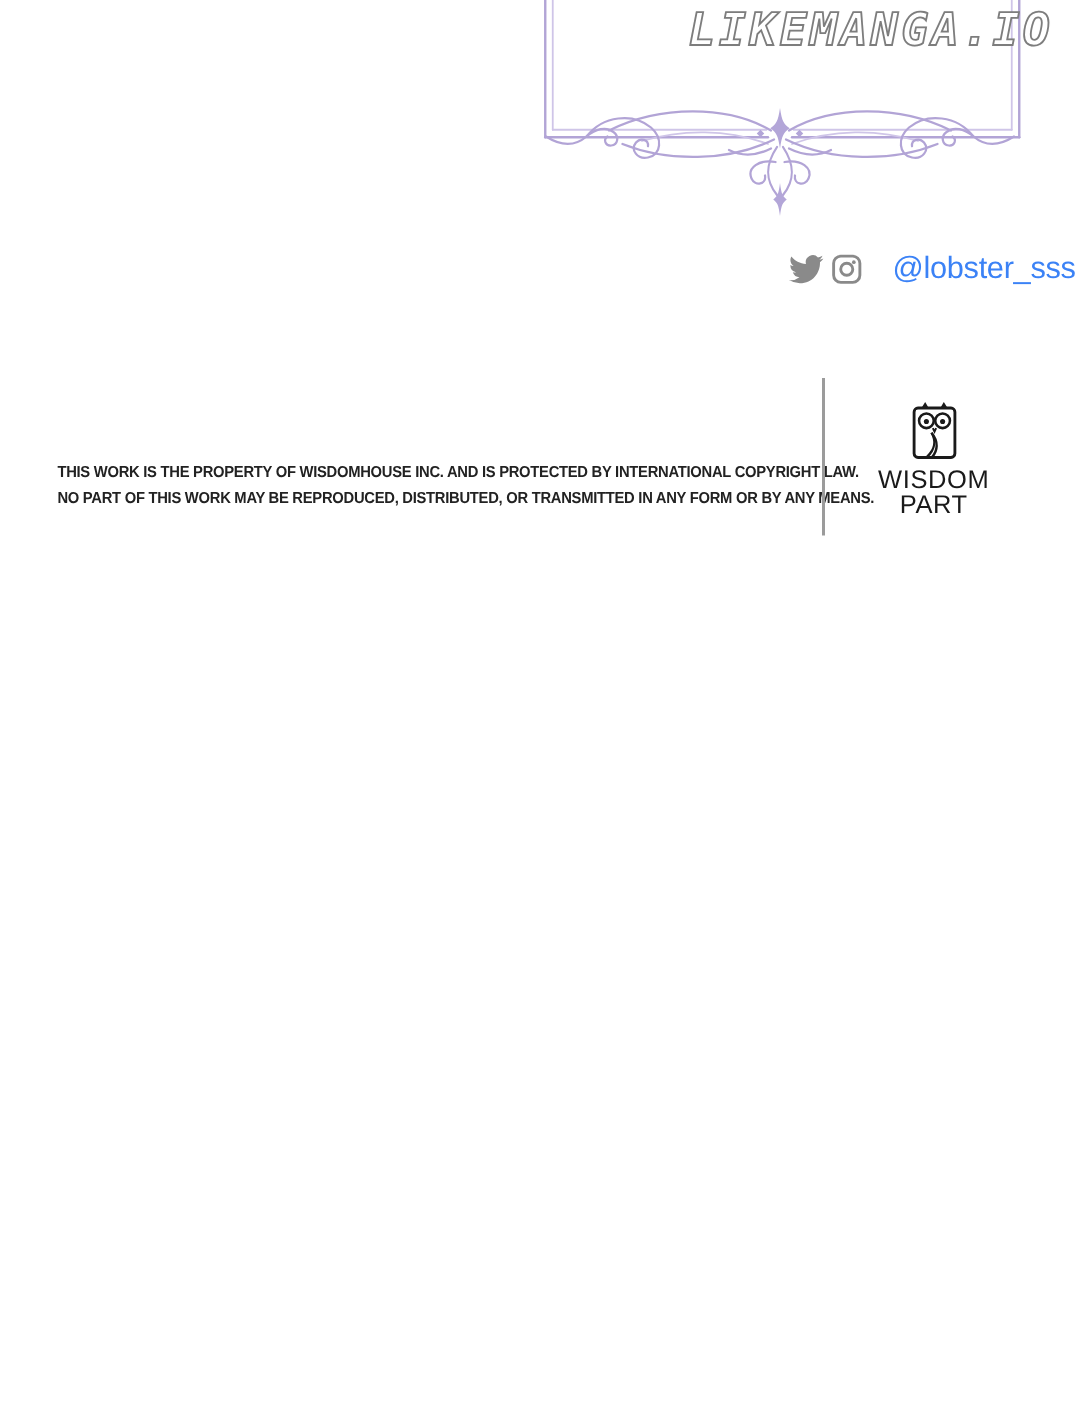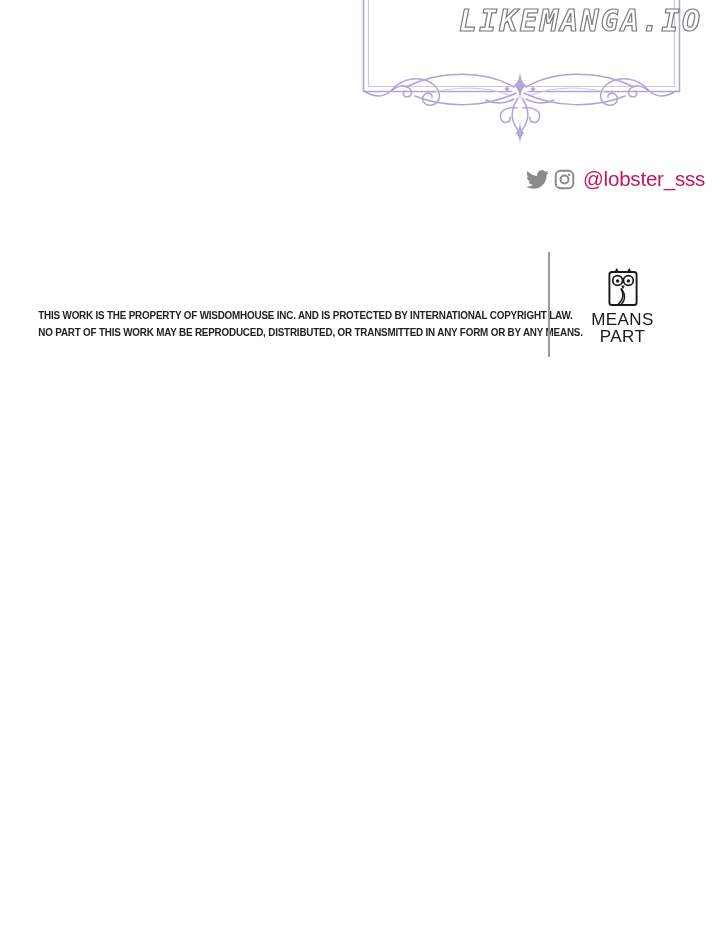--- a/index.html
+++ b/index.html
@@ -26,22 +26,22 @@
     text-shadow:0 0 1px #9a9a9a;
   }
 
   
   .social{
     position:absolute;left:526px;top:166px;
     display:flex;align-items:center;gap:5px;height:26px;
   }
   .social .icon{display:block;}
   .handle{
-    font-size:20.5px;color:#be185d;letter-spacing:-0.2px;
-    white-space:nowrap;margin-left:3px;
+    font-size:20.5px;color:#3b82f6;letter-spacing:-0.2px;
+    white-space:nowrap;margin-left:15px;
   }
 
   
   .copyright{
     position:absolute;left:20px;top:307px;width:522px;
     text-align:center;color:#222222;
     font-weight:bold;font-size:10.6px;line-height:16.5px;
     letter-spacing:-0.2px;white-space:nowrap;
     transform:scaleX(0.93);transform-origin:50% 0;
   }
@@ -134,17 +134,17 @@
       <path d="M19.6,6.5 L22.2,2 L25,6.5 Z" fill="#1a1a1a"></path>
       <rect x="2.4" y="6" width="27.2" height="33" rx="2.6" stroke="#1a1a1a" stroke-width="1.9"></rect>
       <circle cx="10.6" cy="14.5" r="4.9" stroke="#1a1a1a" stroke-width="1.7"></circle>
       <circle cx="21.4" cy="14.5" r="4.9" stroke="#1a1a1a" stroke-width="1.7"></circle>
       <circle cx="10.6" cy="15" r="1.7" fill="#1a1a1a"></circle>
       <circle cx="21.4" cy="15" r="1.7" fill="#1a1a1a"></circle>
       <path d="M14.9,19.4 L16,21.8 L17.1,19.4" stroke="#1a1a1a" stroke-width="1.3"></path>
       <path d="M14,22.5 C17,27.5 16.5,33.5 11,38.6" stroke="#1a1a1a" stroke-width="1.6"></path>
       <path d="M14,22.5 C19,28.5 18,34.5 14.5,38.6" stroke="#1a1a1a" stroke-width="1.6"></path>
     </svg>
-    <div class="pub-line">MEANS</div>
+    <div class="pub-line">WISDOM</div>
     <div class="pub-line">PART</div>
   </div>
 
 </div>
 
 </body></html>

